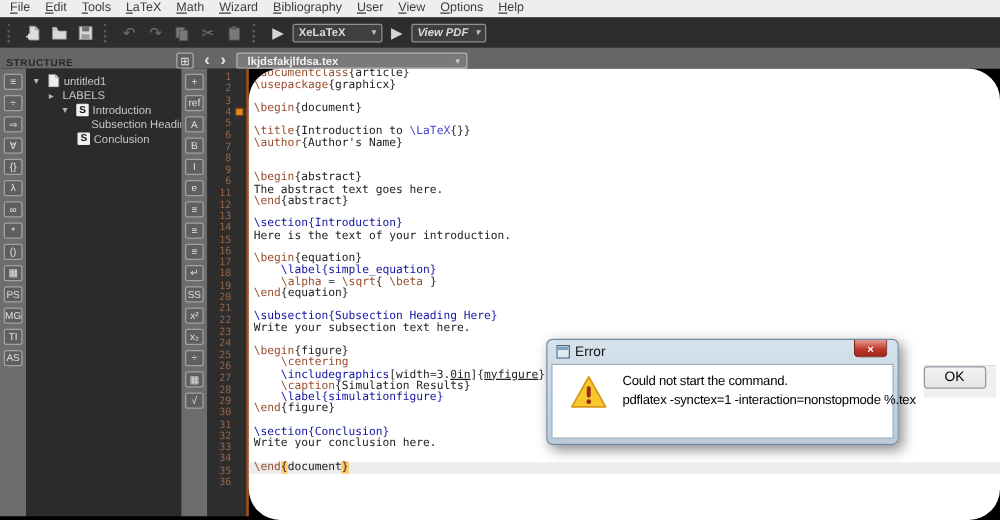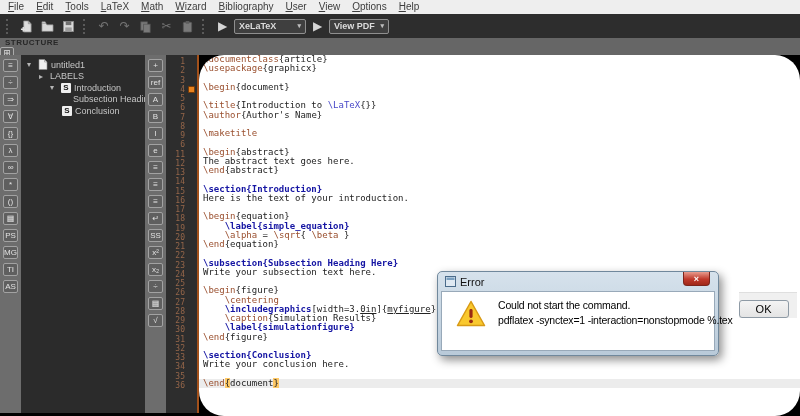--- a/index.html
+++ b/index.html
@@ -20,24 +20,24 @@
             color:#d5d5d5; font-size:12px; }
   .tb-btn svg { width:13px; height:13px; }
   .tb-btn.dim { opacity:.42; }
   .tb-glyph { line-height:1; }
   .tb-sep { width:6px; height:15px; border-left:2px dotted #5a5a5a; margin:0 3px; }
   .tb-combo { height:15px; display:flex; align-items:center; justify-content:space-between;
               border:1px solid #8f8f8f; background:#3f3f3f; color:#dcdcdc;
               font-size:9px; font-weight:bold; padding:0 4px; border-radius:2px; }
   .tb-combo .caret { font-size:7px; color:#bdbdbd; margin-left:4px; }
   .tb-combo[data-name="compiler-select"] { width:72px; }
-  .tb-combo[data-name="viewer-select"]   { width:60px; }
-
-  
-  .header { height:17px; background:#666666; display:flex; align-items:flex-start;flex-direction:column; }
+  .tb-combo[data-name="viewer-select"]   { width:60px;font-style:italic; }
+
+  
+  .header { height:17px; background:#666666; display:flex; align-items:flex-end; }
   .panel-title { width:141px; padding-left:5px; font-size:8px; font-weight:bold;
                  color:#282828; letter-spacing:.5px; }
   .hdr-btn { width:14px; height:13px; border:1px solid #ababab; border-radius:2px;
              background:#5f5f5f; color:#e0e0e0; font-size:9px; display:flex;
              align-items:center; justify-content:center; margin-right:4px; }
   .nav-chev { color:#e6e6e6; font-size:13px; font-weight:bold; width:13px; text-align:center;
               line-height:15px; }
   .tab-combo { width:185px; height:13px; margin-left:4px; background:#7a7a7a;
                border:1px solid #b2b2b2; border-radius:2px; display:flex; align-items:center;
                justify-content:space-between; padding:0 5px 0 8px; }
@@ -65,21 +65,21 @@
   .gut-line { position:relative; height:9.25px; line-height:9.25px; font-size:8px;
               color:#95664a; text-align:right; padding-right:12px; }
   .bookmark { position:absolute; right:2px; top:1px; width:7px; height:7px;
               background:#e8831f; border:1px solid #7a3c08; border-radius:1px; }
   .editor-pane { flex:1; height:361px; background:#ffffff; padding-top:0;
                  font-family:"DejaVu Sans Mono", monospace; overflow:hidden;border-radius:25px; }
   .ed-line { height:9.25px; line-height:9.25px; font-size:9px; white-space:pre;
              padding-left:4px; }
   .ed-line.cur { background:#ececec; }
   .tk-c { color:#9a4f2e; }
-  .tk-k { color:#1515a3; font-weight:bold; }
+  .tk-k { color:#1515a3; font-weight:normal; }
   .tk-t { color:#232323; }
   .tk-b { color:#4848c8; }
   .tk-u { color:#232323; text-decoration:underline; }
   .tk-h { background:#ffc966; color:#232323; }
 
   
   .dialog { position:absolute; left:437px; top:271px; width:282px; height:85px;
             background:linear-gradient(#d6e2ec,#b9cad9); border:1px solid #70889c;
             border-radius:5px; padding:0 3px 3px 3px; box-shadow:3px 4px 10px rgba(0,0,0,.45);
             z-index:10; }
@@ -91,21 +91,21 @@
                border:1px solid #7c241b; border-top:none; border-radius:0 0 4px 4px;
                color:#fff; font-size:9px; font-weight:bold; display:flex;
                align-items:center; justify-content:center; }
   .dlg-body { height:60px; background:#ffffff; border:1px solid #98a9b9;
               display:flex; flex-direction:row; }
   .dlg-content { flex:1; display:flex; gap:12px; padding:6px 6px 0 14px; }
   .warn svg { width:30px; height:27px; display:block; margin-top:2px; }
   .dlg-msgs { font-size:10.5px; letter-spacing:-0.2px; color:#000; line-height:15px;
               white-space:nowrap; }
   .dlg-footer { height:26px; background:#f0f0f0; border-top:1px solid #dfdfdf;
-                display:flex; align-items:flex-end; justify-content:flex-end; padding-right:8px; }
+                display:flex; align-items:flex-start; justify-content:flex-end; padding-right:8px; }
   .ok { width:50px; height:18px; font-size:11px; font-family:"Liberation Sans",sans-serif;
         background:linear-gradient(#f4f4f4,#e4e4e4); border:1px solid #8e9aa5;
         border-radius:3px; color:#000; }
 </style>
 </head>
 <body>
 
 <div class="app" data-name="texmaker-window">
 
   <div class="menubar" id="menubar" data-name="menu-bar">
@@ -297,21 +297,20 @@
       </div>
     <div class="editor-pane" id="editor-lines" data-name="code-editor">
         <div class="ed-line" data-name="code-line"><span class="tk-c">\documentclass</span><span class="tk-t">{article}</span></div>
         <div class="ed-line" data-name="code-line"><span class="tk-c">\usepackage</span><span class="tk-t">{graphicx}</span></div>
         <div class="ed-line" data-name="code-line"></div>
         <div class="ed-line" data-name="code-line"><span class="tk-c">\begin</span><span class="tk-t">{document}</span></div>
         <div class="ed-line" data-name="code-line"></div>
         <div class="ed-line" data-name="code-line"><span class="tk-c">\title</span><span class="tk-t">{Introduction to </span><span class="tk-b">\LaTeX</span><span class="tk-t">{}}</span></div>
         <div class="ed-line" data-name="code-line"><span class="tk-c">\author</span><span class="tk-t">{Author's Name}</span></div>
         <div class="ed-line" data-name="code-line"></div>
-        <div class="ed-line" data-name="code-line"><span class="tk-c">\maketitle</span></div>
         <div class="ed-line" data-name="code-line"></div>
         <div class="ed-line" data-name="code-line"><span class="tk-c">\begin</span><span class="tk-t">{abstract}</span></div>
         <div class="ed-line" data-name="code-line"><span class="tk-t">The abstract text goes here.</span></div>
         <div class="ed-line" data-name="code-line"><span class="tk-c">\end</span><span class="tk-t">{abstract}</span></div>
         <div class="ed-line" data-name="code-line"></div>
         <div class="ed-line" data-name="code-line"><span class="tk-k">\section{Introduction}</span></div>
         <div class="ed-line" data-name="code-line"><span class="tk-t">Here is the text of your introduction.</span></div>
         <div class="ed-line" data-name="code-line"></div>
         <div class="ed-line" data-name="code-line"><span class="tk-c">\begin</span><span class="tk-t">{equation}</span></div>
         <div class="ed-line" data-name="code-line"><span class="tk-t">    </span><span class="tk-k">\label{simple_equation}</span></div>

